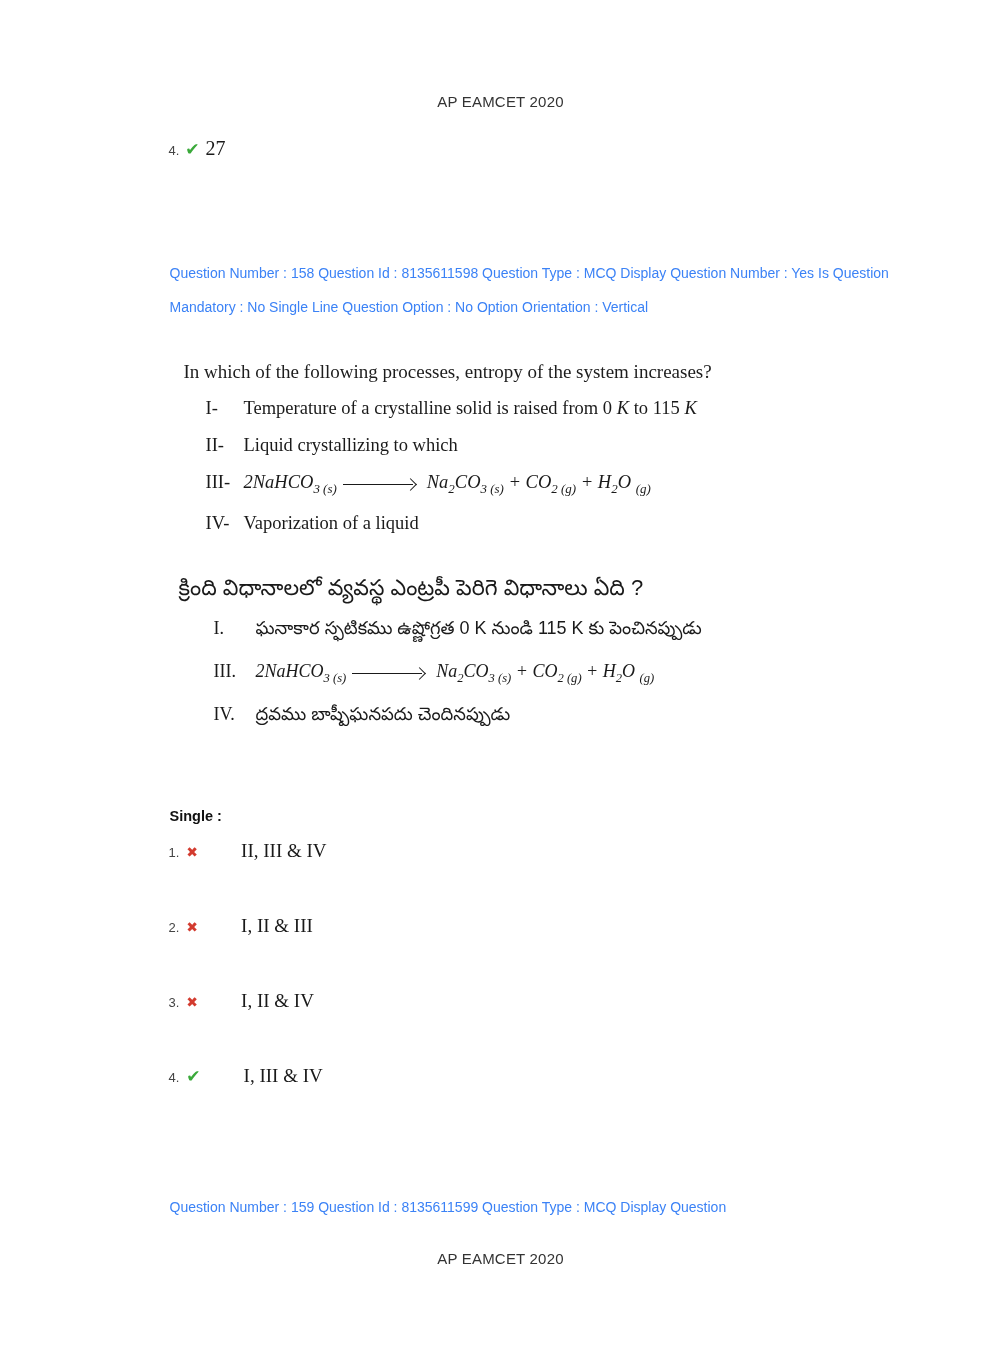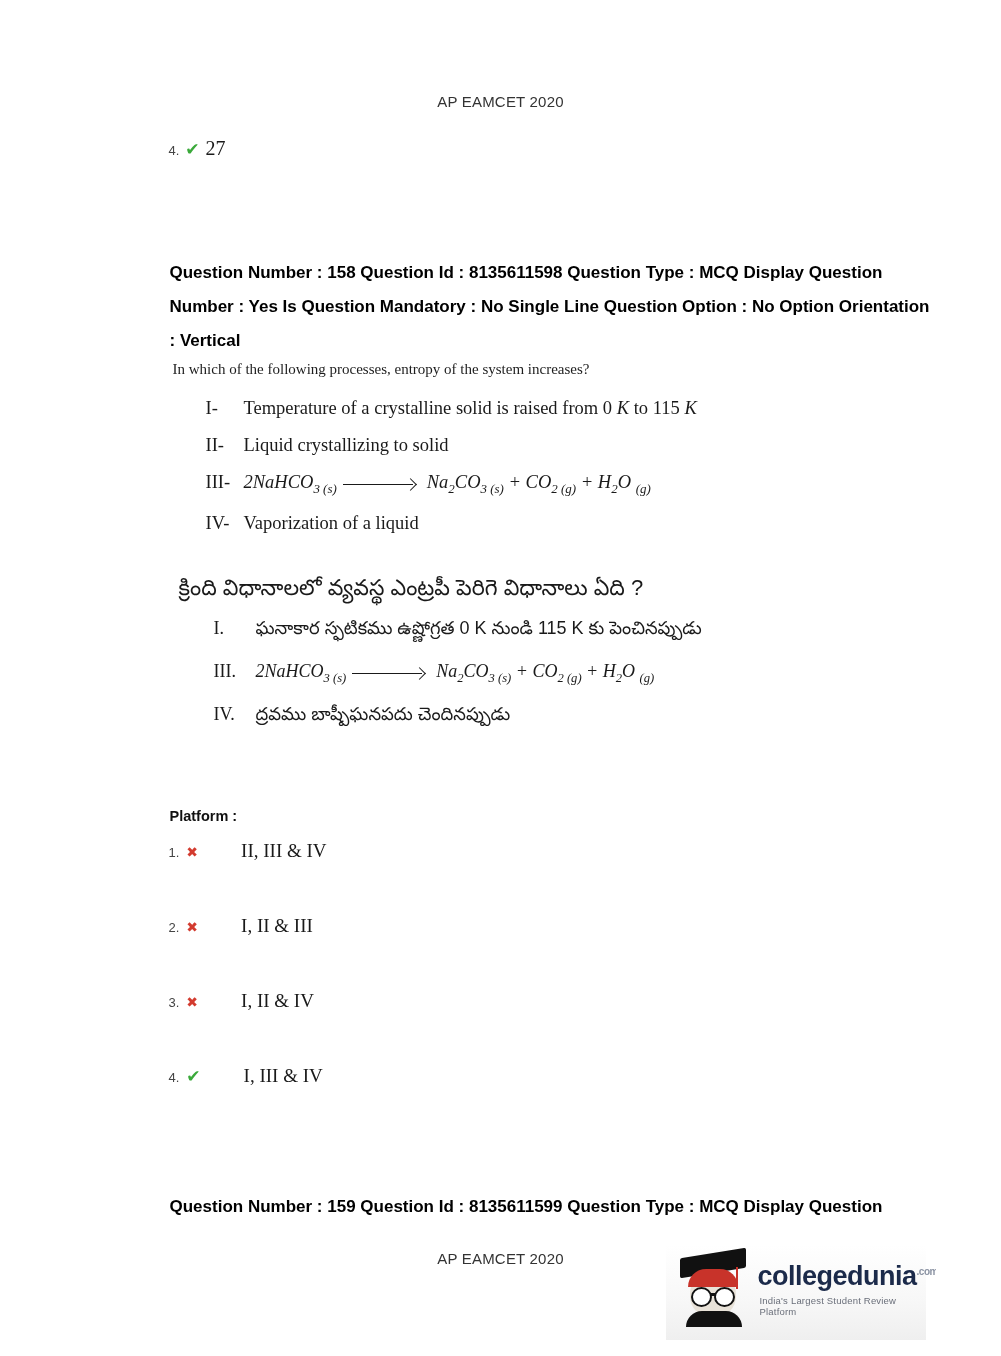--- a/index.html
+++ b/index.html
@@ -62,33 +62,33 @@
     font-size: 20px;
     font-family: "Liberation Serif", serif;
   }
 
   
   .q-meta {
     position: absolute;
     left: 104px;
     width: 760px;
     font-family: "Liberation Sans", sans-serif;
-    font-weight: bold;
-    font-size: 17px;
+    font-weight: normal;
+    font-size: 14px;
     line-height: 34px;
-    color: #000000;
+    color: #3b82f6;
   }
   #q158-meta { top: 256px; }
   #q159-meta { top: 1190px; }
 
   .q-stem {
     position: absolute;
-    left: 107px;
+    left: 118px;
     width: 800px;
-    font-size: 15px;
+    font-size: 19px;
     color: #1d1d1d;
   }
   #q158-stem-en { top: 361px; }
 
   .roman-list {
     position: absolute;
     left: 140px;
     width: 790px;
   }
   #list-en { top: 398px; }
@@ -328,21 +328,21 @@
 
   <div class="q-stem" id="q158-stem-en">In which of the following processes, entropy of the system increases?</div>
 
   <div class="roman-list" id="list-en">
     <div class="roman-item">
       <span class="roman-label">I-</span>
       <span class="roman-body">Temperature of a crystalline solid is raised from 0 <span class="math">K</span> to 115 <span class="math">K</span></span>
     </div>
     <div class="roman-item">
       <span class="roman-label">II-</span>
-      <span class="roman-body">Liquid crystallizing to solid</span>
+      <span class="roman-body">Liquid crystallizing to which</span>
     </div>
     <div class="roman-item">
       <span class="roman-label">III-</span>
       <span class="roman-body math">2NaHCO<sub>3 (s)</sub><span class="arrow"></span>Na<sub>2</sub>CO<sub>3 (s)</sub> + CO<sub>2 (g)</sub> + H<sub>2</sub>O <sub>(g)</sub></span>
     </div>
     <div class="roman-item">
       <span class="roman-label">IV-</span>
       <span class="roman-body">Vaporization of a liquid</span>
     </div>
   </div>
@@ -357,21 +357,21 @@
     <div class="roman-item">
       <span class="roman-label">III.</span>
       <span class="roman-body math">2NaHCO<sub>3 (s)</sub><span class="arrow"></span>Na<sub>2</sub>CO<sub>3 (s)</sub> + CO<sub>2 (g)</sub> + H<sub>2</sub>O <sub>(g)</sub></span>
     </div>
     <div class="roman-item">
       <span class="roman-label">IV.</span>
       <span class="roman-body telugu">ద్రవము బాష్పీఘనపదు చెందినప్పుడు</span>
     </div>
   </div>
 
-  <div class="options-label">Platform :</div>
+  <div class="options-label">Single :</div>
 
   <div class="options-list">
     <div class="option-row">
       <span class="opt-num">1.</span>
       <span class="mark-wrong">✖</span>
       <span class="option-text">II, III &amp; IV</span>
     </div>
     <div class="option-row">
       <span class="opt-num">2.</span>
       <span class="mark-wrong">✖</span>
@@ -386,31 +386,14 @@
       <span class="opt-num">4.</span>
       <span class="mark-correct">✔</span>
       <span class="option-text">I, III &amp; IV</span>
     </div>
   </div>
 
   <div class="q-meta" id="q159-meta">Question Number : 159 Question Id : 8135611599 Question Type : MCQ Display Question</div>
 
   <div class="footer-title">AP EAMCET 2020</div>
 
-  <div class="logo-wrap">
-    <div class="logo-grad"></div>
-    <div class="logo-mark">
-      <div class="grad-cap"></div>
-      <div class="cap-tassel"></div>
-      <div class="face"></div>
-      <div class="hair"></div>
-      <div class="glasses">
-        <div class="lens l"></div>
-        <div class="bridge"></div>
-        <div class="lens r"></div>
-      </div>
-      <div class="collar"></div>
-    </div>
-    <div class="logo-text"><span>collegedunia</span><span class="dot-com">.com</span></div>
-    <div class="logo-tag">India's Largest Student Review Platform</div>
-  </div>
 
 </div>
 
 </body></html>

